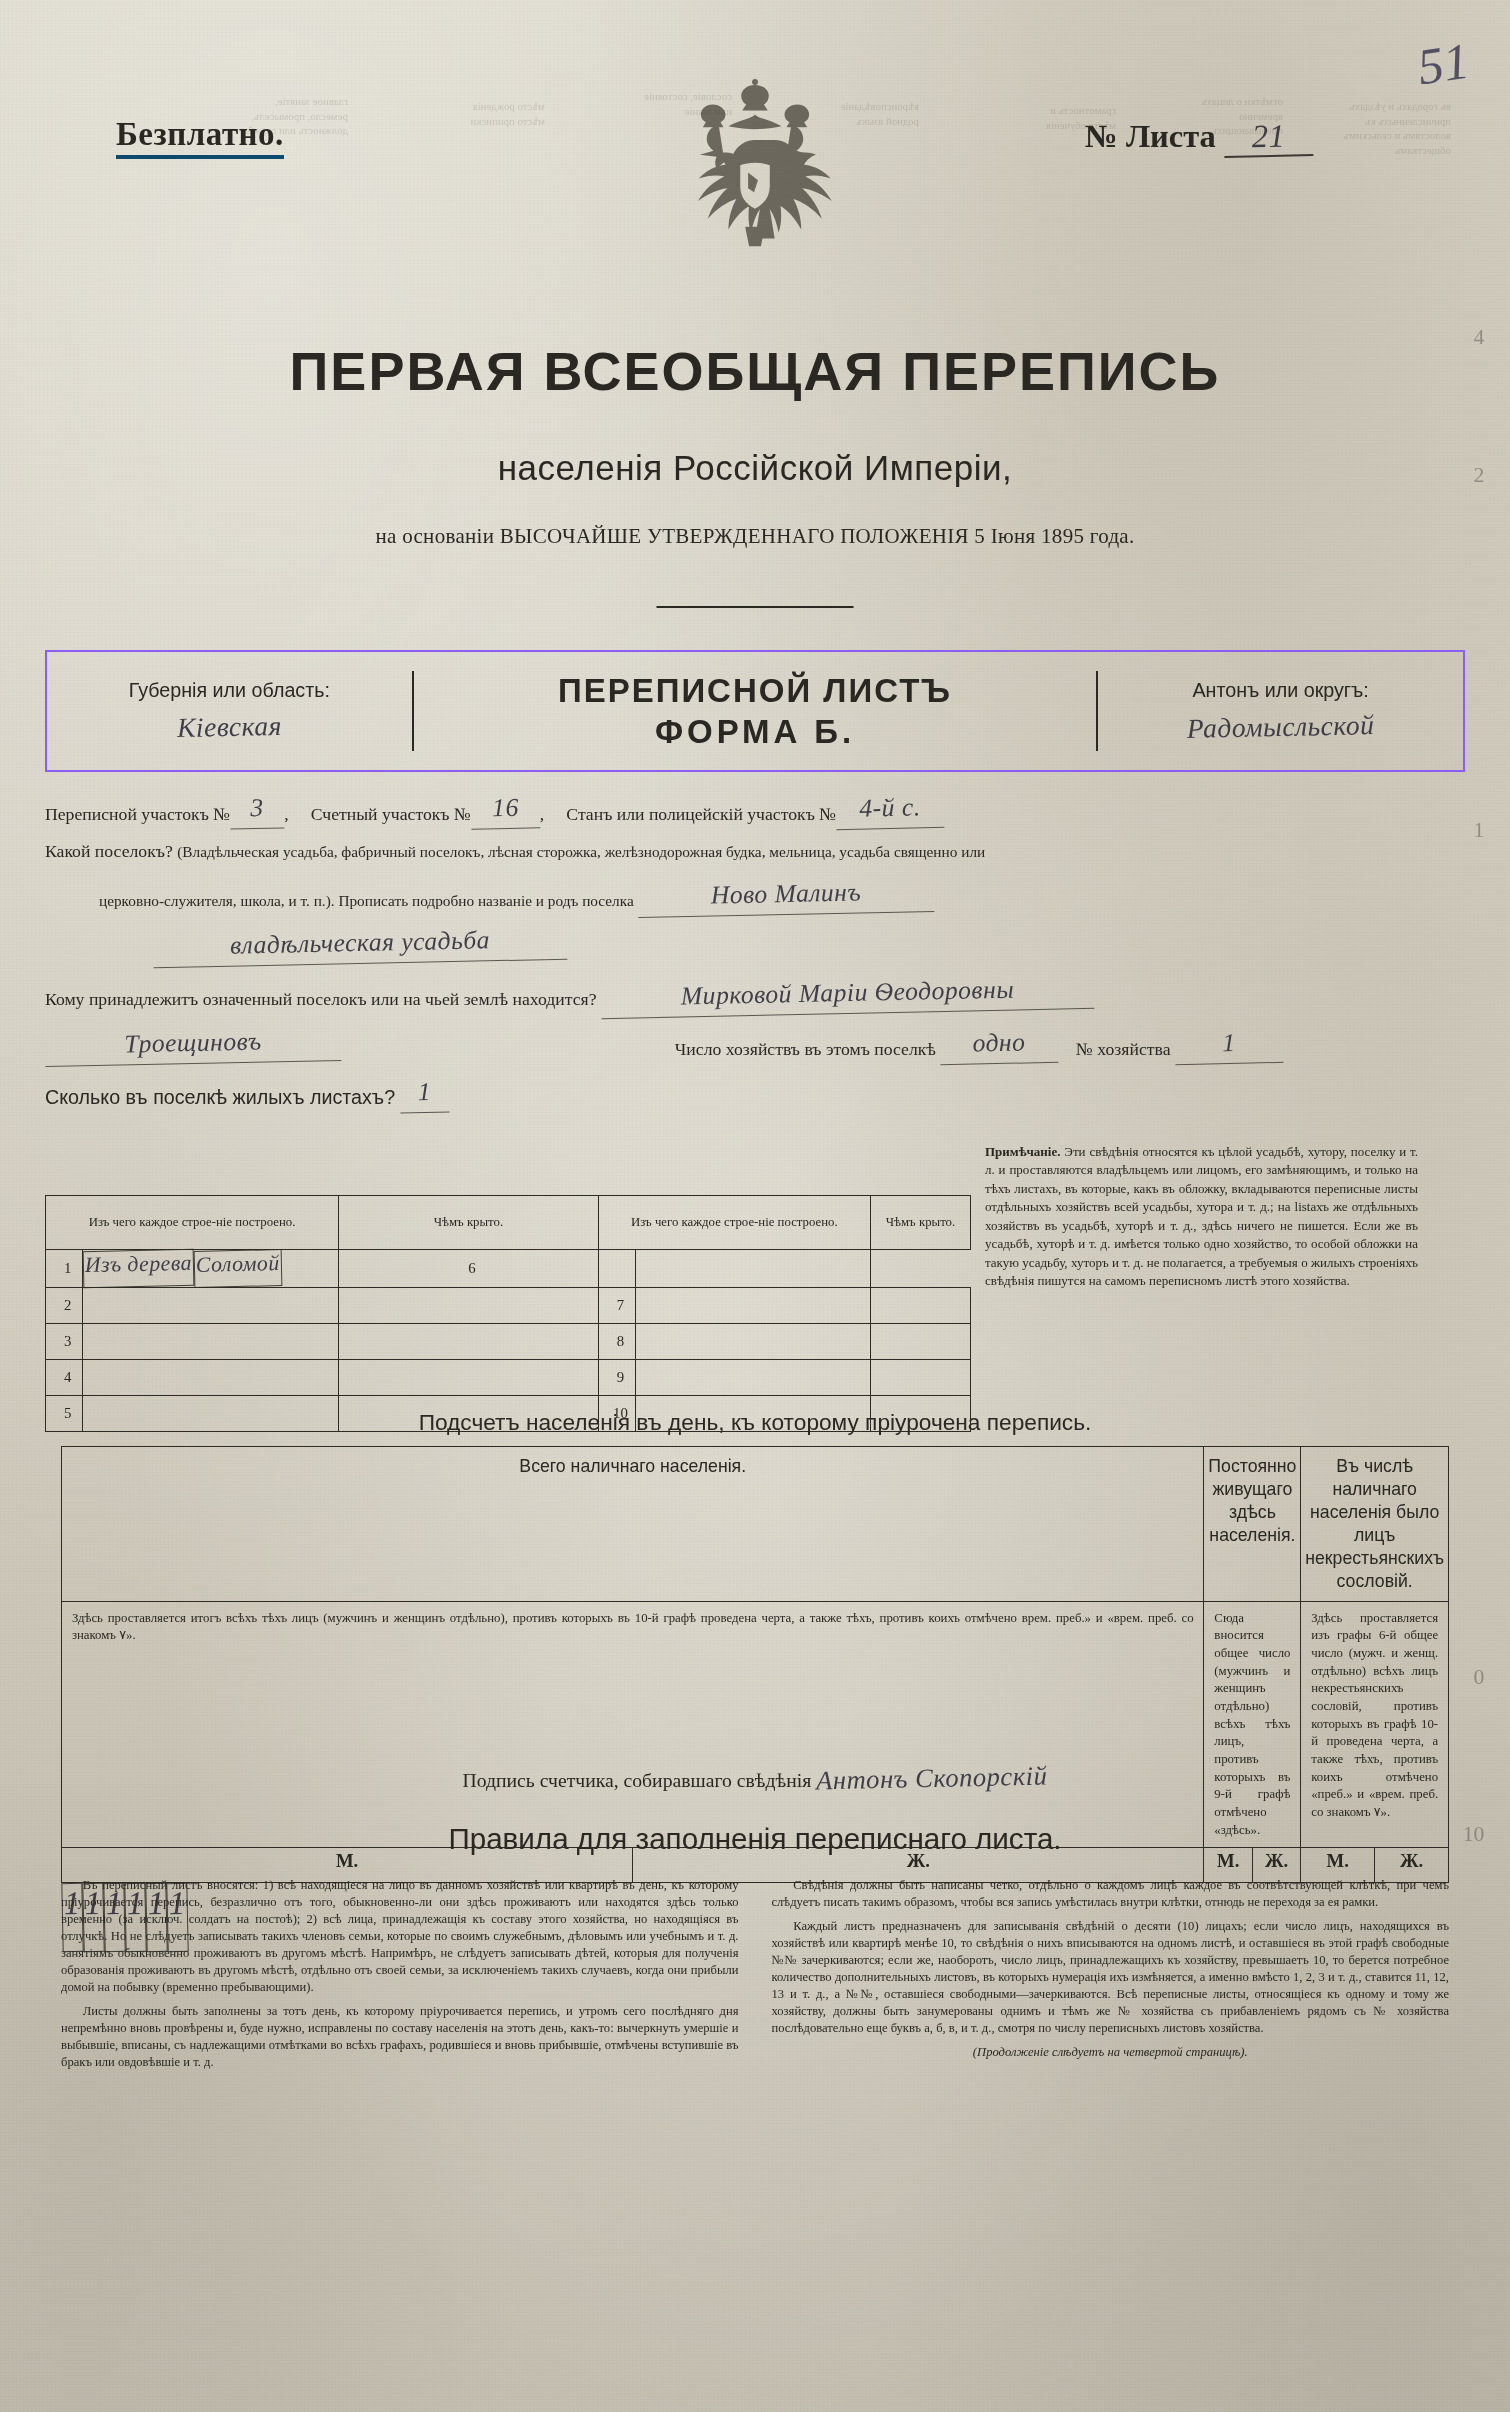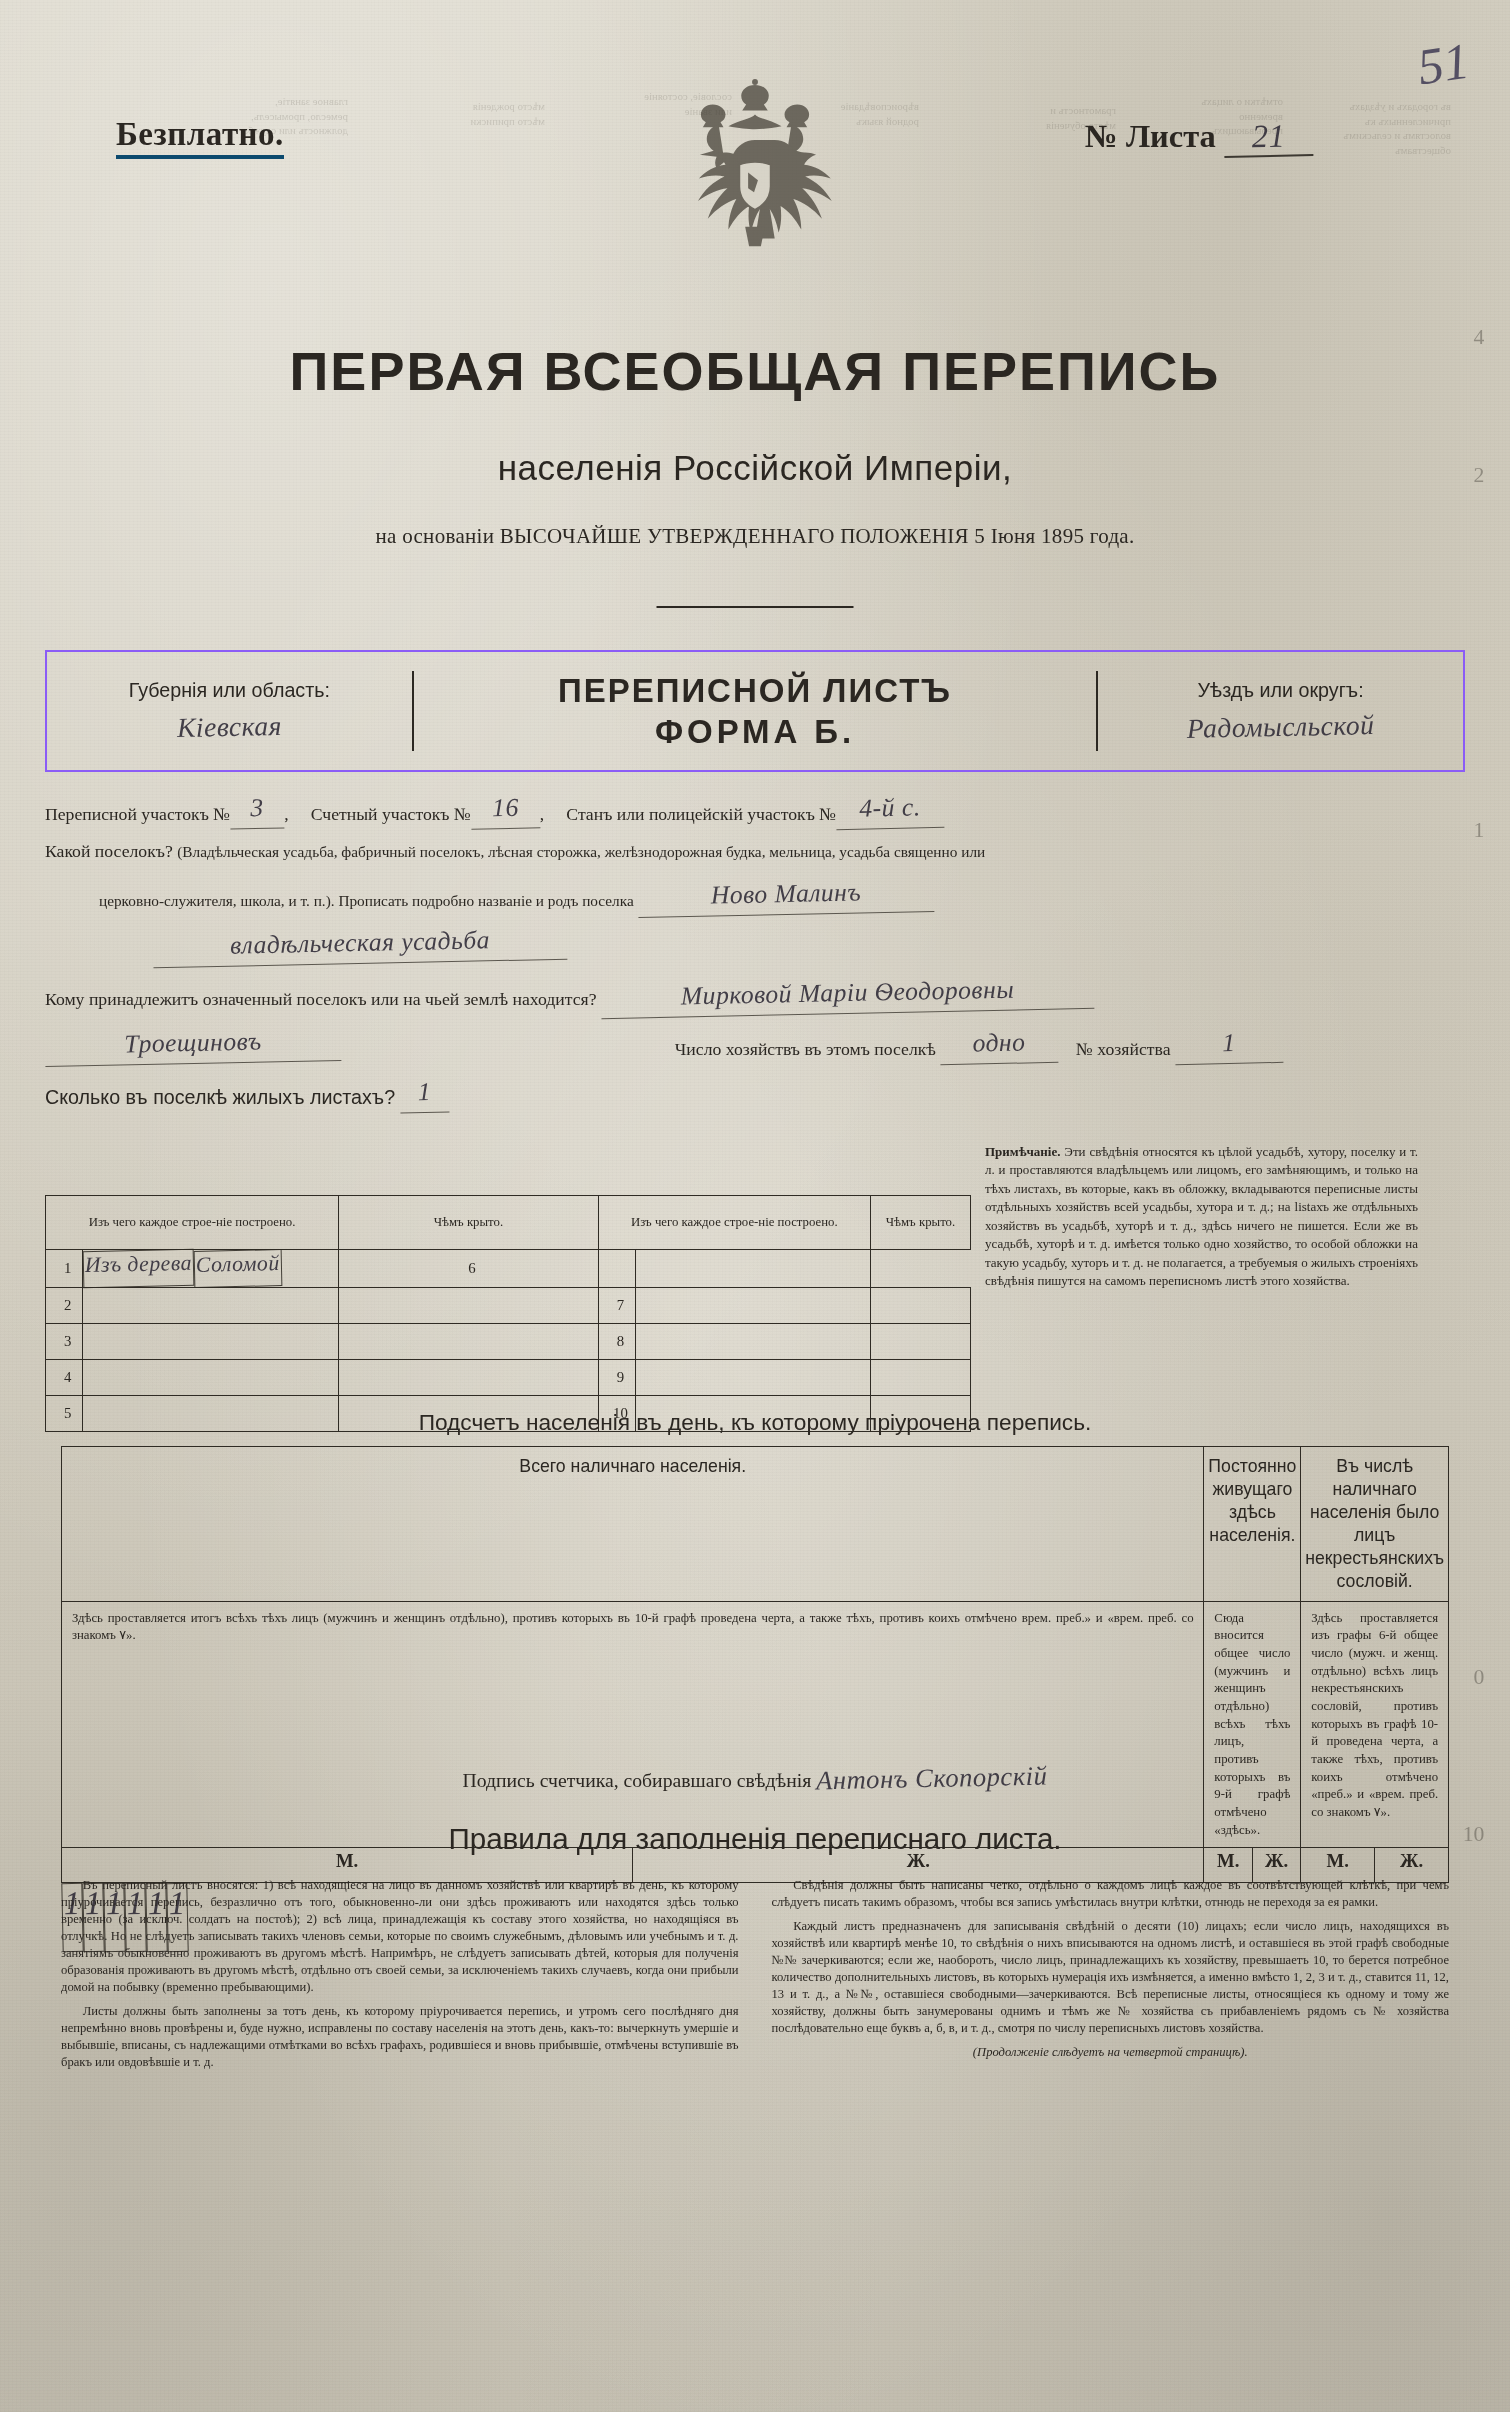--- a/index.html
+++ b/index.html
@@ -386,21 +386,21 @@
   <div class="band">
     <div class="cellL">
       <span class="band-lbl">Губернія или область:</span>
       <span class="band-val hand">Кіевская</span>
     </div>
     <div class="cellC">
       <div class="band-c1">ПЕРЕПИСНОЙ ЛИСТЪ</div>
       <div class="band-c2">ФОРМА Б.</div>
     </div>
     <div class="cellR">
-      <span class="band-lbl">Уѣздъ или округъ:</span>
+      <span class="band-lbl">Антонъ или округъ:</span>
       <span class="band-val hand">Радомысльской</span>
     </div>
   </div>
 
   <div class="lines">
     <div class="line">
       <span>Переписной участокъ</span>
       <span>№</span><span class="fill hand inline-val" style="min-width:54px">3</span>,
       &nbsp;&nbsp;&nbsp;
       <span>Счетный участокъ</span>

